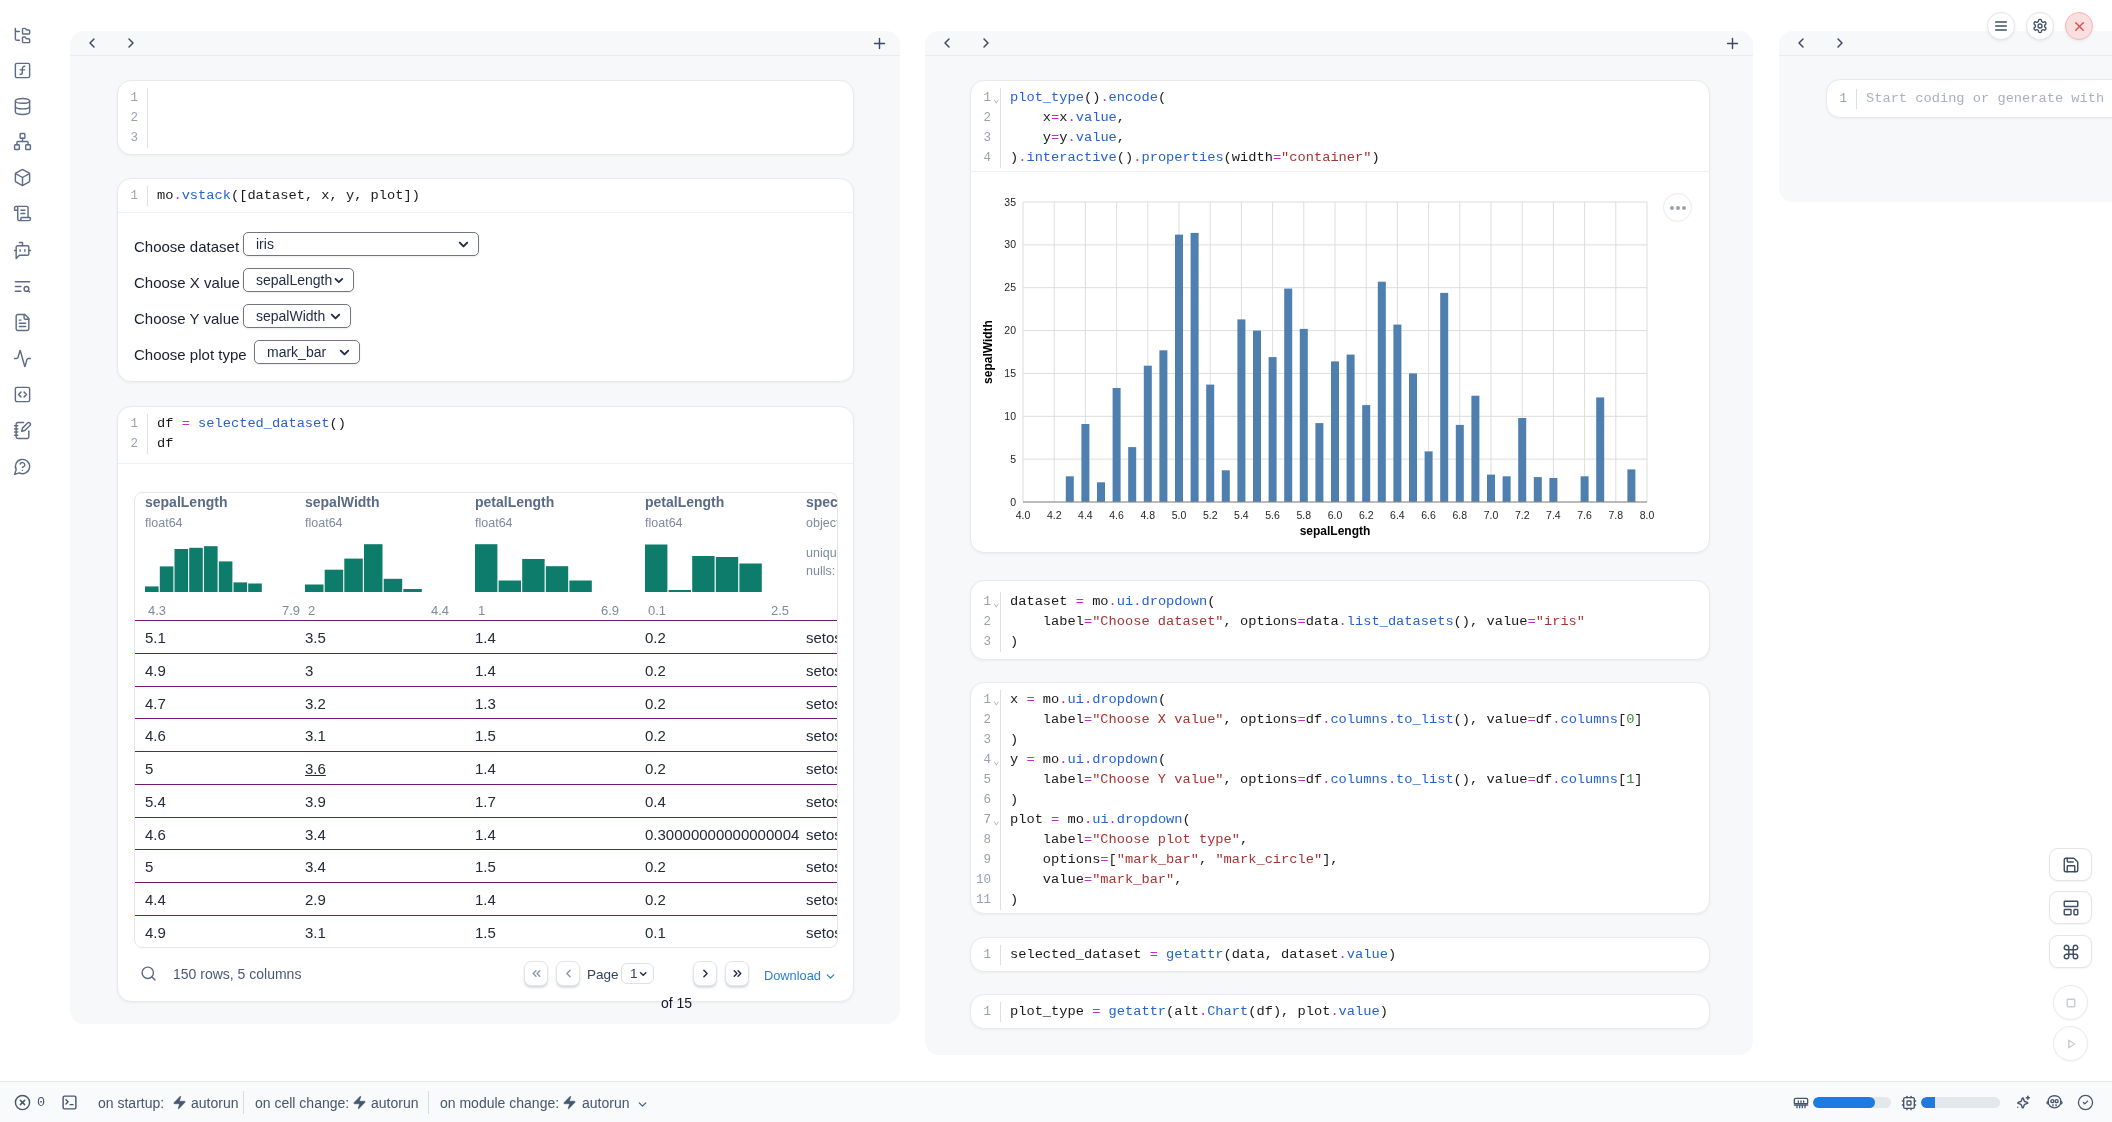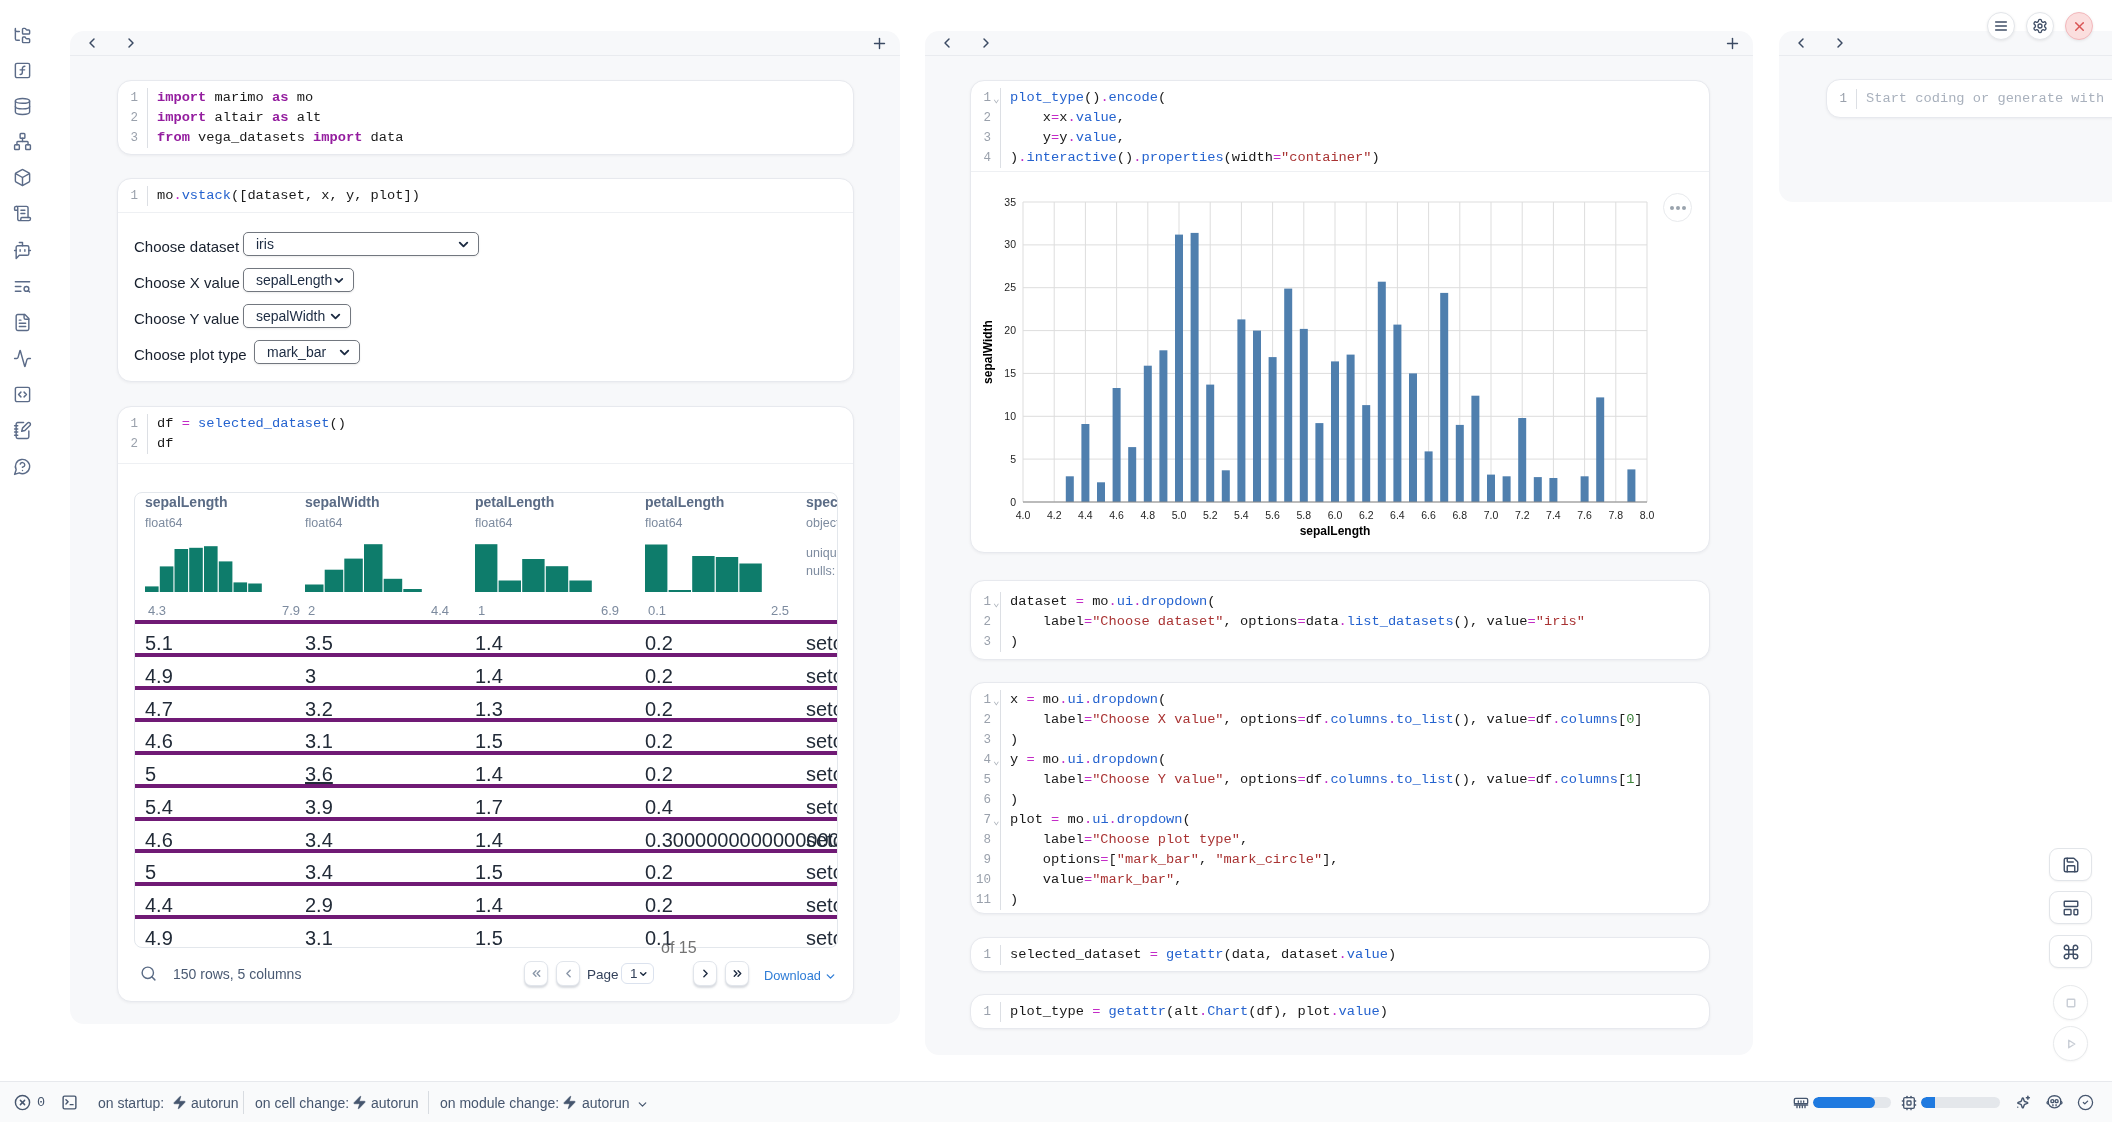--- a/index.html
+++ b/index.html
@@ -23,22 +23,22 @@
 .outsep { position:absolute; left:0; right:0; height:1px; background:#eef0f3; }
 .lbl { position:absolute; font-size:15px; color:#18202e; }
 .sel { position:absolute; height:24px; background:#fff; border:1px solid #72777f;
   border-radius:5px; display:flex; align-items:center; justify-content:space-between;
   padding:0 7px 0 12px; font-size:14px; color:#1c2b42; box-shadow:0 1px 2px rgba(0,0,0,.08); }
 .tbox { position:absolute; background:#fff; border:1px solid #e3e7ec; border-radius:8px;
   overflow:hidden; }
 .th { font-size:14px; font-weight:bold; color:#5a6b85; }
 .tt { font-size:12.5px; color:#7d8b9f; margin-top:2px; }
 .hlo { font-size:13px; color:#7d8b9f; }
-.trow { position:absolute; left:0; right:0; height:32.7px; border-top:4px solid #701a75;
-  font-size:20px; color:#222b38; }
+.trow { position:absolute; left:0; right:0; height:32.7px; border-top:1px solid #701a75;
+  font-size:15px; color:#222b38; }
 .trow > div { top:8px !important; }
 .pgbtn { position:absolute; width:24px; height:25px; background:#fff; border:1px solid #e1e5eb;
   border-radius:7px; box-shadow:0 2px 2px rgba(100,110,130,.25); display:flex; align-items:center;
   justify-content:center; }
 .stxt { position:absolute; font-size:14px; color:#46566e; white-space:nowrap; }
 .fbtn { position:absolute; width:43px; height:33px; background:#fff; border:1px solid #e2e5e9;
   border-radius:9px; box-shadow:0 1px 2px rgba(0,0,0,.05); display:flex; align-items:center; justify-content:center; }
 .fcirc { position:absolute; width:35px; height:35px; background:#fff; border:1px solid #e8eaec;
   border-radius:50%; box-shadow:0 1px 2px rgba(0,0,0,.04); display:flex; align-items:center; justify-content:center; }
 .topcirc { position:absolute; width:28px; height:28px; border-radius:50%; background:#fff;
@@ -134,21 +134,20 @@
     </svg></div>
 <div style="position:absolute;left:70px;top:55px;width:830px;height:1px;background:#e9ebef"></div>
 <div class="cell" style="left:117px;top:80px;width:737px;height:75px">
     <div class="codewrap">
       <div class="gut" style="width:20px">
         <div class="ln">1</div>
         <div class="ln">2</div>
         <div class="ln">3</div>
       </div>
       <div class="gsep"></div>
-      <div class="codebody"><div class="cl"><span class="kw">import</span> marimo <span class="kw">as</span> mo</div><div class="cl"><span class="kw">import</span> altair <span class="kw">as</span> alt</div><div class="cl"><span class="kw">from</span> vega_datasets <span class="kw">import</span> data</div></div>
     </div>
   </div>
 <div class="cell" style="left:117px;top:178px;width:737px;height:204px">
     <div class="codewrap">
       <div class="gut" style="width:20px">
         <div class="ln">1</div>
       </div>
       <div class="gsep"></div>
       <div class="codebody"><div class="cl">mo<span class="op">.</span><span class="fn">vstack</span>([dataset, x, y, plot])</div></div>
     </div>
@@ -341,21 +340,21 @@
     </div>
     <div class="pgbtn" style="left:438px;top:554px">
       <svg width="13" height="13" viewBox="0 0 24 24" fill="none" stroke="#8a97a8" stroke-width="2.6" stroke-linecap="round" stroke-linejoin="round">
         <path d="m15 18-6-6 6-6"></path>
       </svg>
     </div>
     <div class="stxt" style="left:469px;top:560px;color:#33415a;font-size:13.5px">Page</div>
     <div style="position:absolute;left:503px;top:556px;width:33px;height:21px;border:1px solid #dbe2ee;border-radius:6px;background:#fff;font-size:13.5px;color:#33415a;display:flex;align-items:center;justify-content:space-between;padding:0 5px 0 8px">1<svg width="12" height="12" viewBox="0 0 24 24" fill="none" stroke="#1c2b42" stroke-width="3.2" stroke-linecap="round" stroke-linejoin="round">
         <path d="m6 9 6 6 6-6"></path>
       </svg></div>
-    <div class="stxt" style="left:543px;top:532px;color:#737373;font-size:16px">of 15</div>
+    <div class="stxt" style="left:543px;top:588px;color:#0f172a;font-size:14px">of 15</div>
     <div class="pgbtn" style="left:575px;top:554px">
       <svg width="13" height="13" viewBox="0 0 24 24" fill="none" stroke="#1e2b42" stroke-width="2.6" stroke-linecap="round" stroke-linejoin="round">
         <path d="m9 18 6-6-6-6"></path>
       </svg>
     </div>
     <div class="pgbtn" style="left:607px;top:554px">
       <svg width="13" height="13" viewBox="0 0 24 24" fill="none" stroke="#1e2b42" stroke-width="2.6" stroke-linecap="round" stroke-linejoin="round">
         <path d="m6 17 5-5-5-5"></path>
         <path d="m13 17 5-5-5-5"></path>
       </svg>

